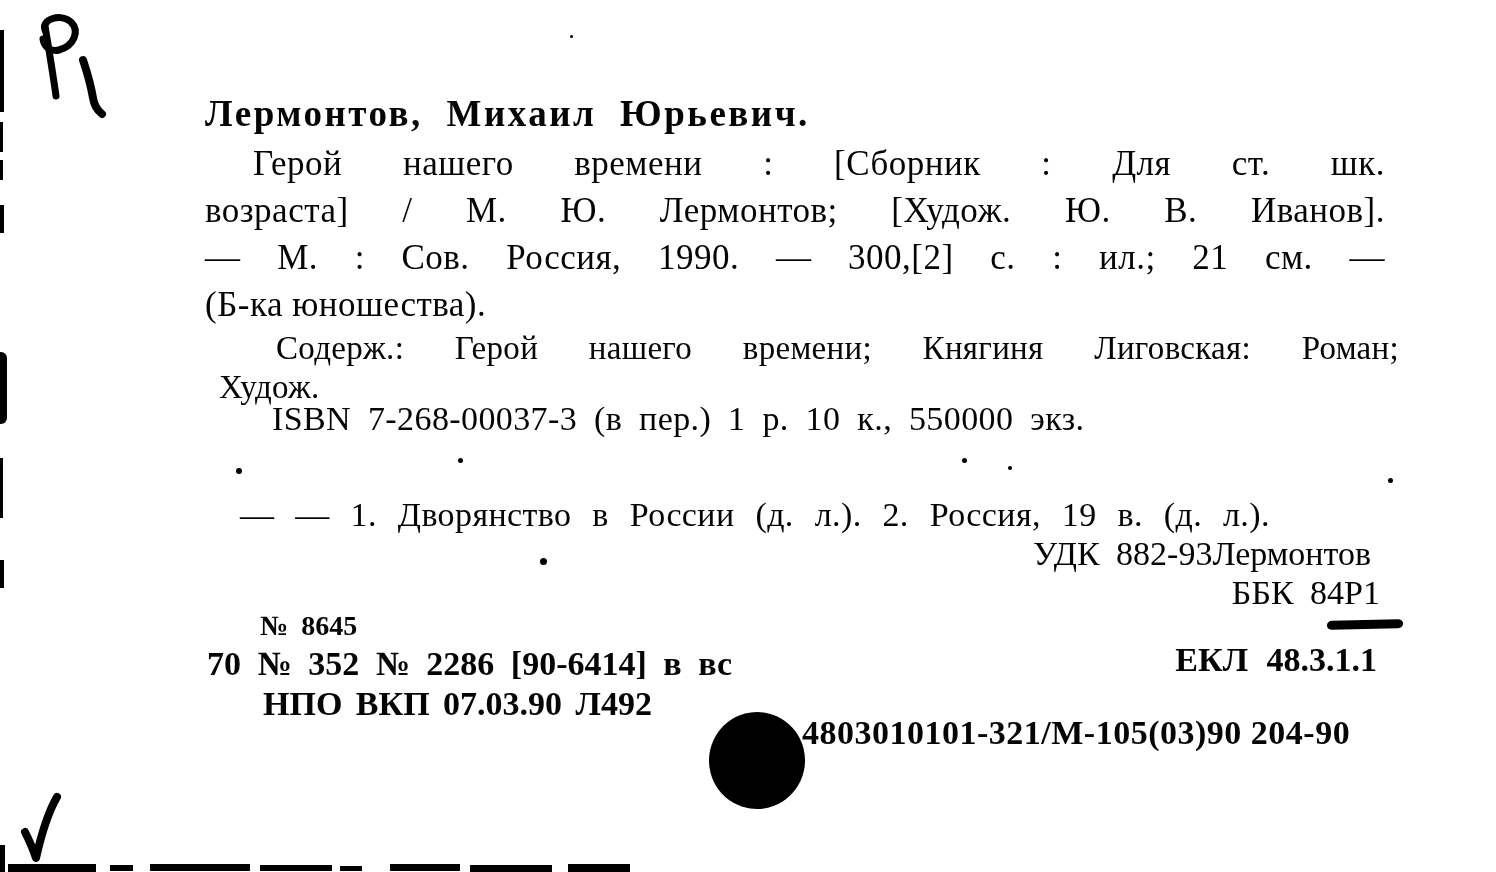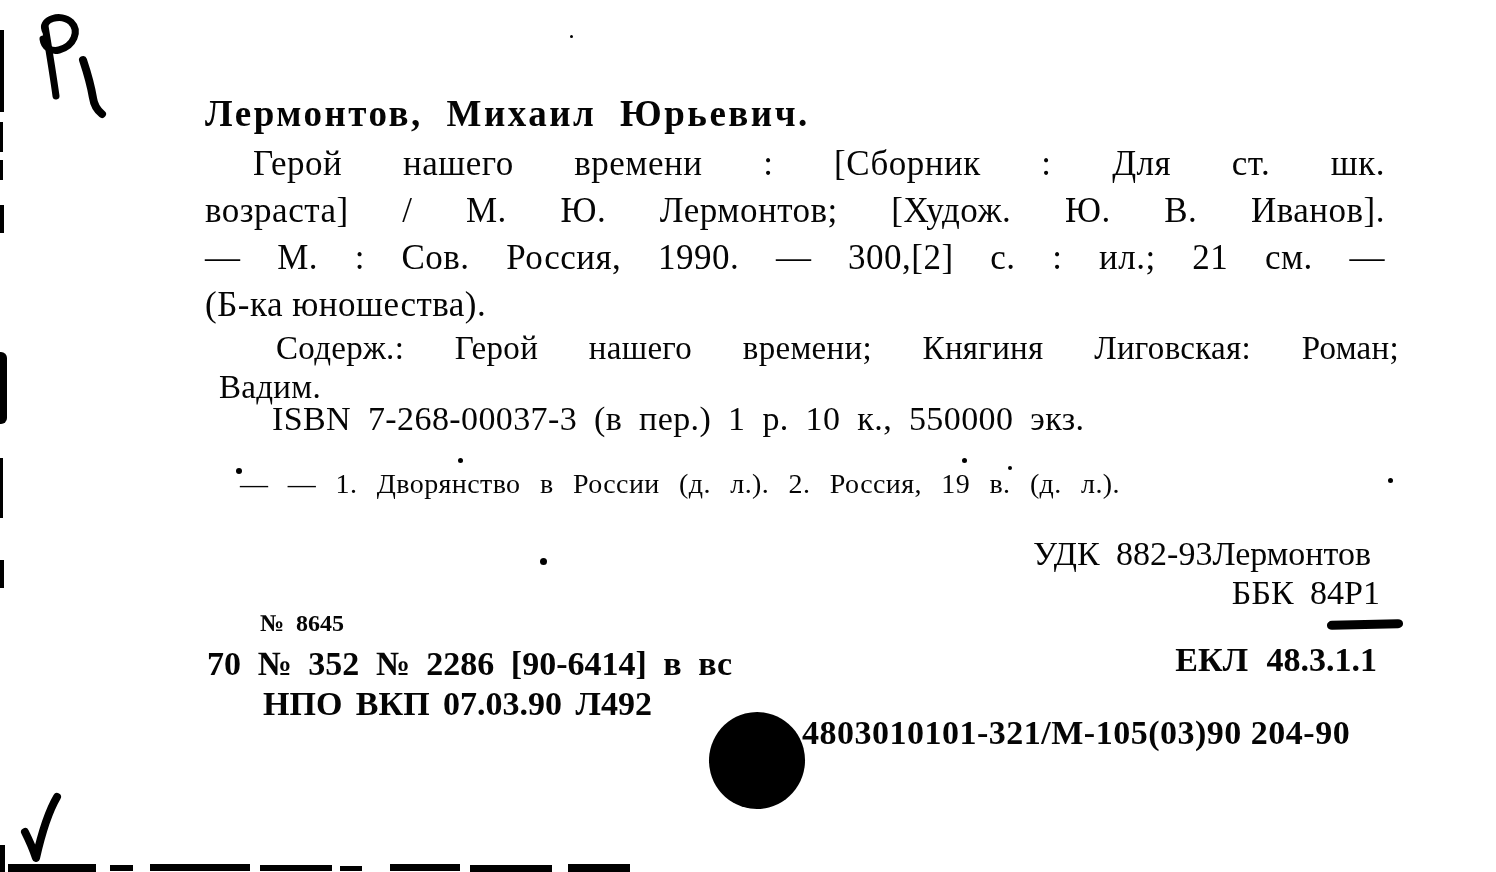--- a/index.html
+++ b/index.html
@@ -21,25 +21,25 @@
   .author-heading{
     left:205px;top:92px;
     font-size:37px;font-weight:700;
     letter-spacing:2.5px;word-spacing:12px;
   }
   .desc{left:205px;top:140px;width:1180px;font-size:35px;line-height:47px;letter-spacing:.5px;}
   .desc .indent1{padding-left:48px;}
   .contents{left:219px;top:329px;width:1180px;font-size:33px;line-height:39px;letter-spacing:.3px;}
   .contents .indent1{padding-left:57px;}
   .isbn{left:272px;top:400px;font-size:34px;word-spacing:8px;letter-spacing:.4px;}
-  .subjects{left:240px;top:468px;font-size:28px;word-spacing:12px;letter-spacing:.4px;}
+  .subjects{left:240px;top:496px;font-size:34px;word-spacing:12px;letter-spacing:.4px;}
   .udc{right:125px;top:535px;font-size:34px;word-spacing:8px;}
   .bbk{right:116px;top:574px;font-size:34px;word-spacing:8px;}
   .ekl{right:119px;top:641px;font-size:34px;word-spacing:10px;font-weight:bold;}
-  .order-number{left:260px;top:610px;font-size:24px;font-weight:700;word-spacing:6px;}
+  .order-number{left:260px;top:610px;font-size:28px;font-weight:700;word-spacing:6px;}
   .processing{left:207px;top:645px;font-size:34px;font-weight:700;word-spacing:8px;}
   .printing{left:263px;top:685px;font-size:34px;font-weight:700;word-spacing:5px;}
   .catalog-index{left:802px;top:714px;font-size:34px;letter-spacing:.5px;font-weight:bold;}
 
   .ink-circle{
     left:709px;top:712px;width:96px;height:97px;
     background:#000;border-radius:50%;
     transform:rotate(8deg);
   }
   .bbk-underline{
@@ -68,21 +68,21 @@
 
   <div class="para desc">
     <div class="jline indent1">Герой нашего времени : [Сборник : Для ст. шк.</div>
     <div class="jline">возраста] / М. Ю. Лермонтов; [Худож. Ю. В. Иванов].</div>
     <div class="jline">— М. : Сов. Россия, 1990. — 300,[2] с. : ил.; 21 см. —</div>
     <div class="plain">(Б-ка юношества).</div>
   </div>
 
   <div class="para contents">
     <div class="jline indent1">Содерж.: Герой нашего времени; Княгиня Лиговская: Роман;</div>
-    <div class="plain">Вадим.</div>
+    <div class="plain">Худож.</div>
   </div>
 
   <div class="abs txt isbn">ISBN 7-268-00037-3 (в пер.) 1 р. 10 к., 550000 экз.</div>
 
   <div class="abs txt subjects">— — 1. Дворянство в России (д. л.). 2. Россия, 19 в. (д. л.).</div>
 
   <div class="abs txt udc">УДК 882-93Лермонтов</div>
   <div class="abs txt bbk">ББК 84Р1</div>
   <div class="abs bbk-underline"></div>
   <div class="abs txt ekl">ЕКЛ 48.3.1.1</div>

